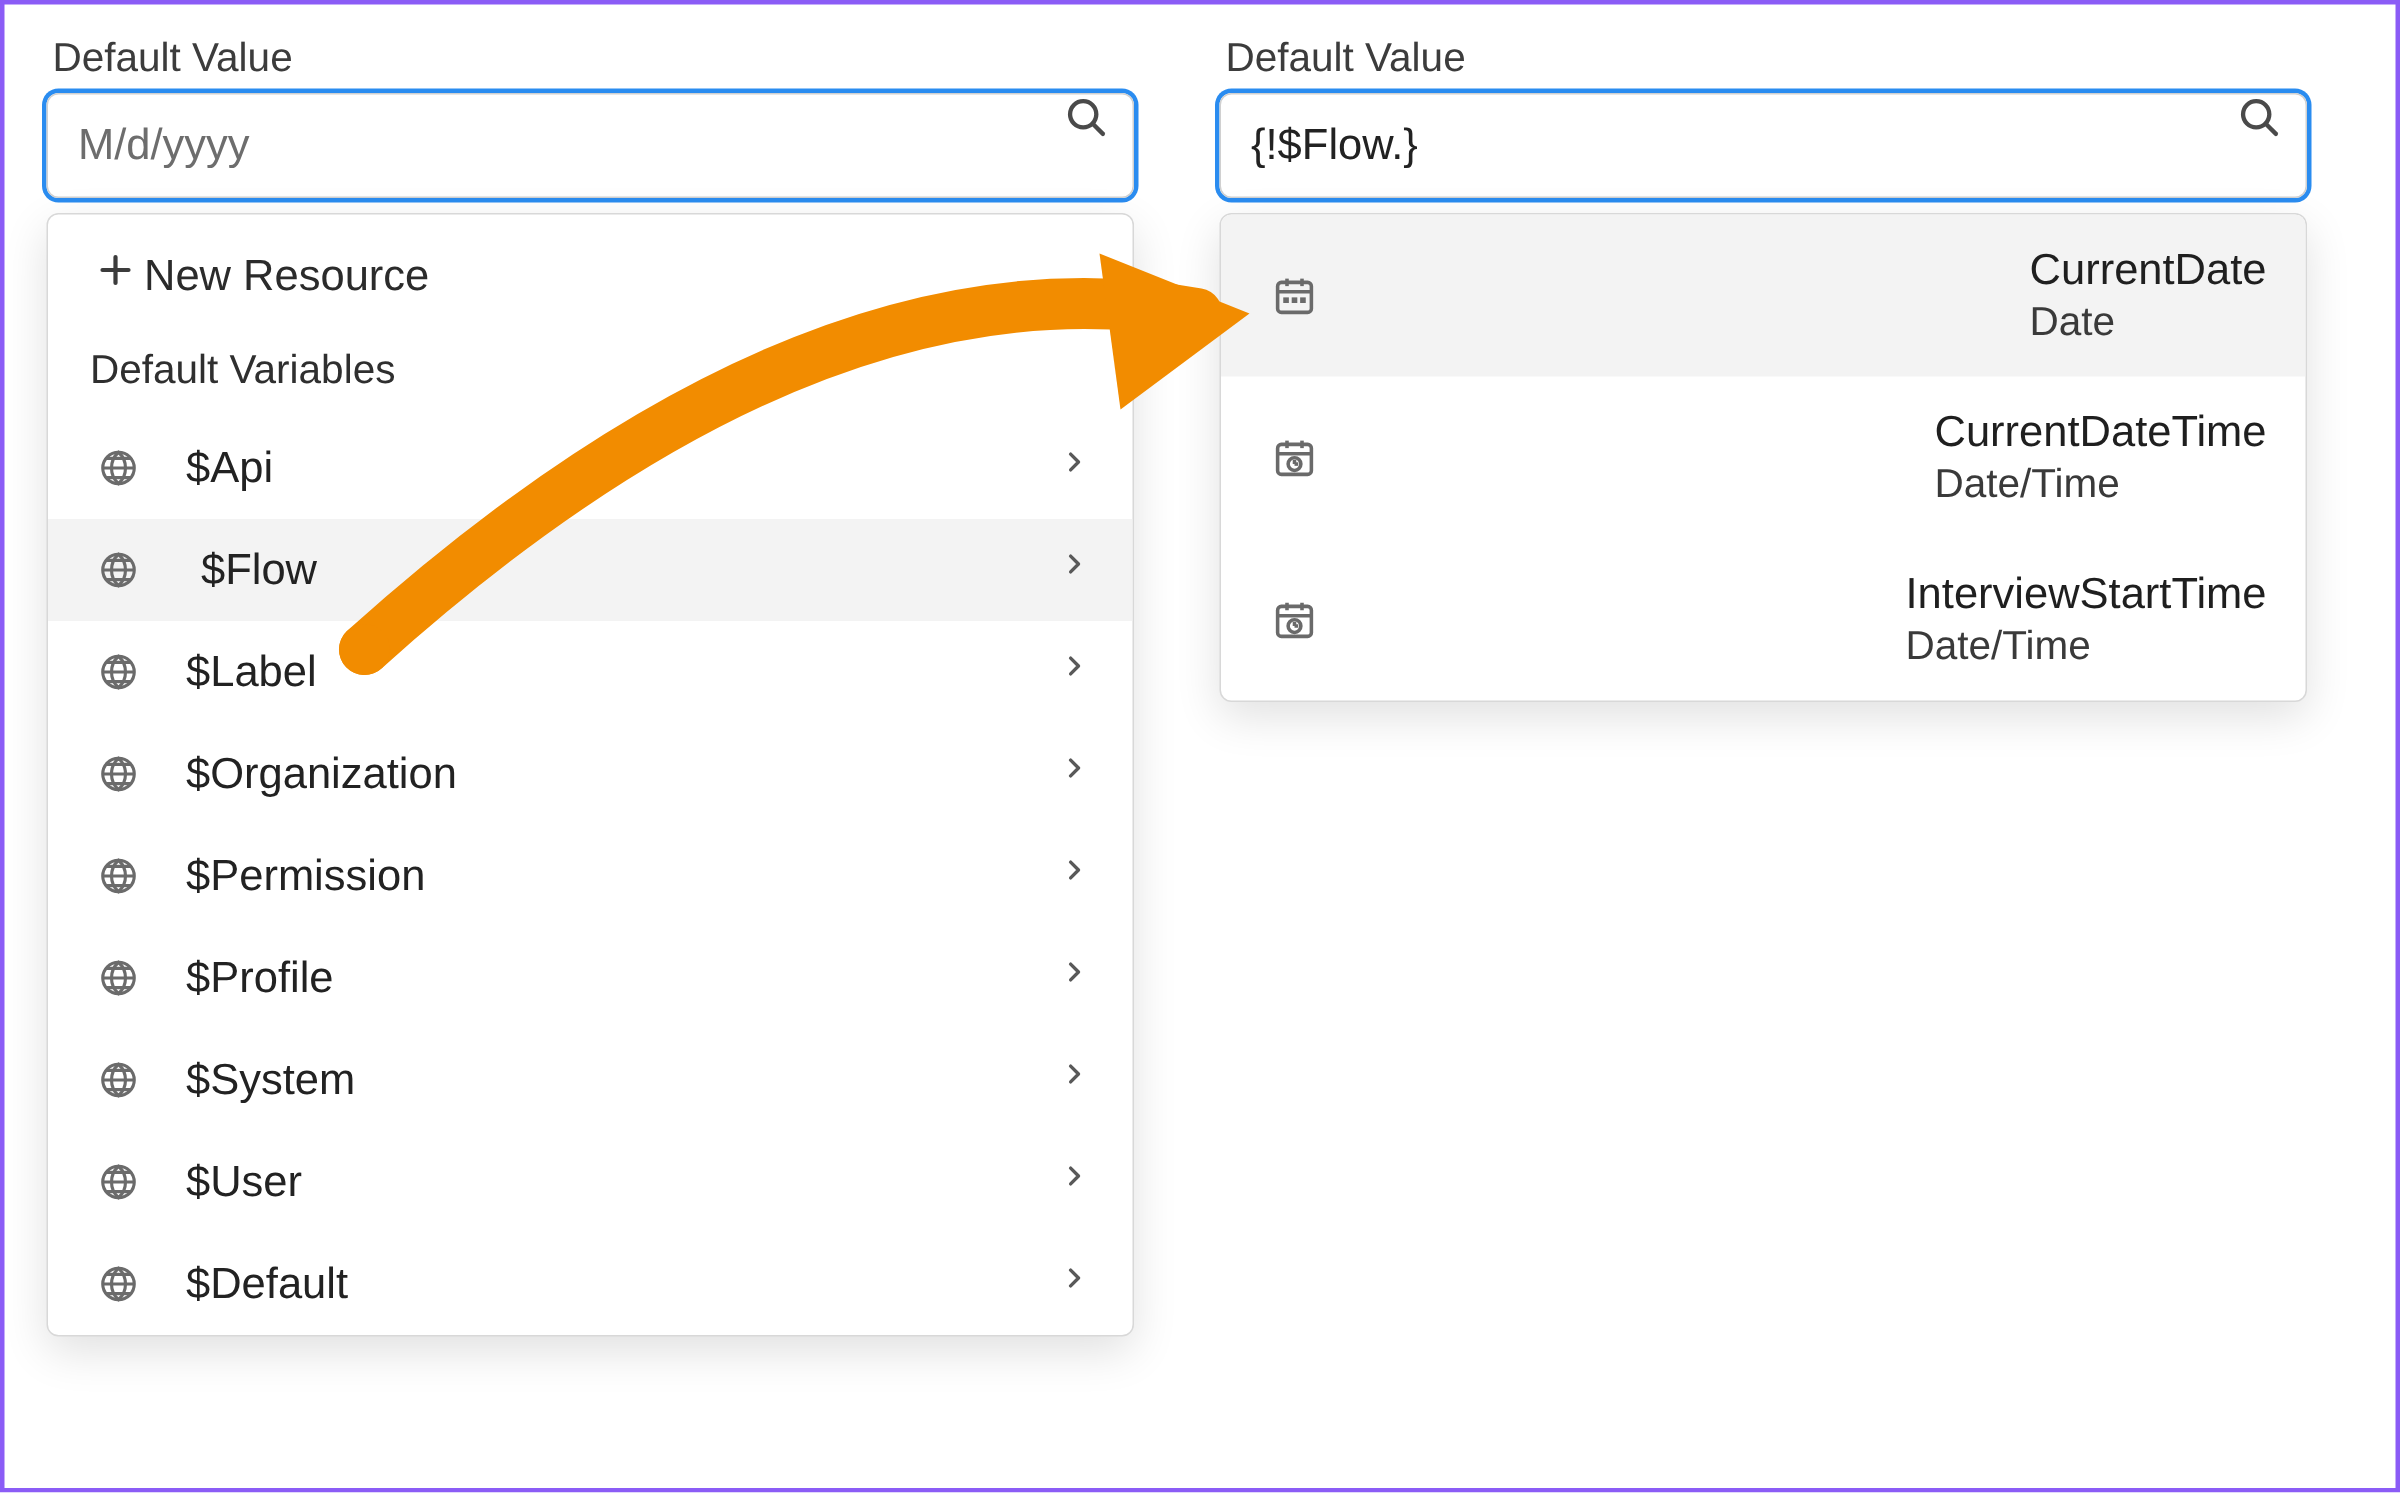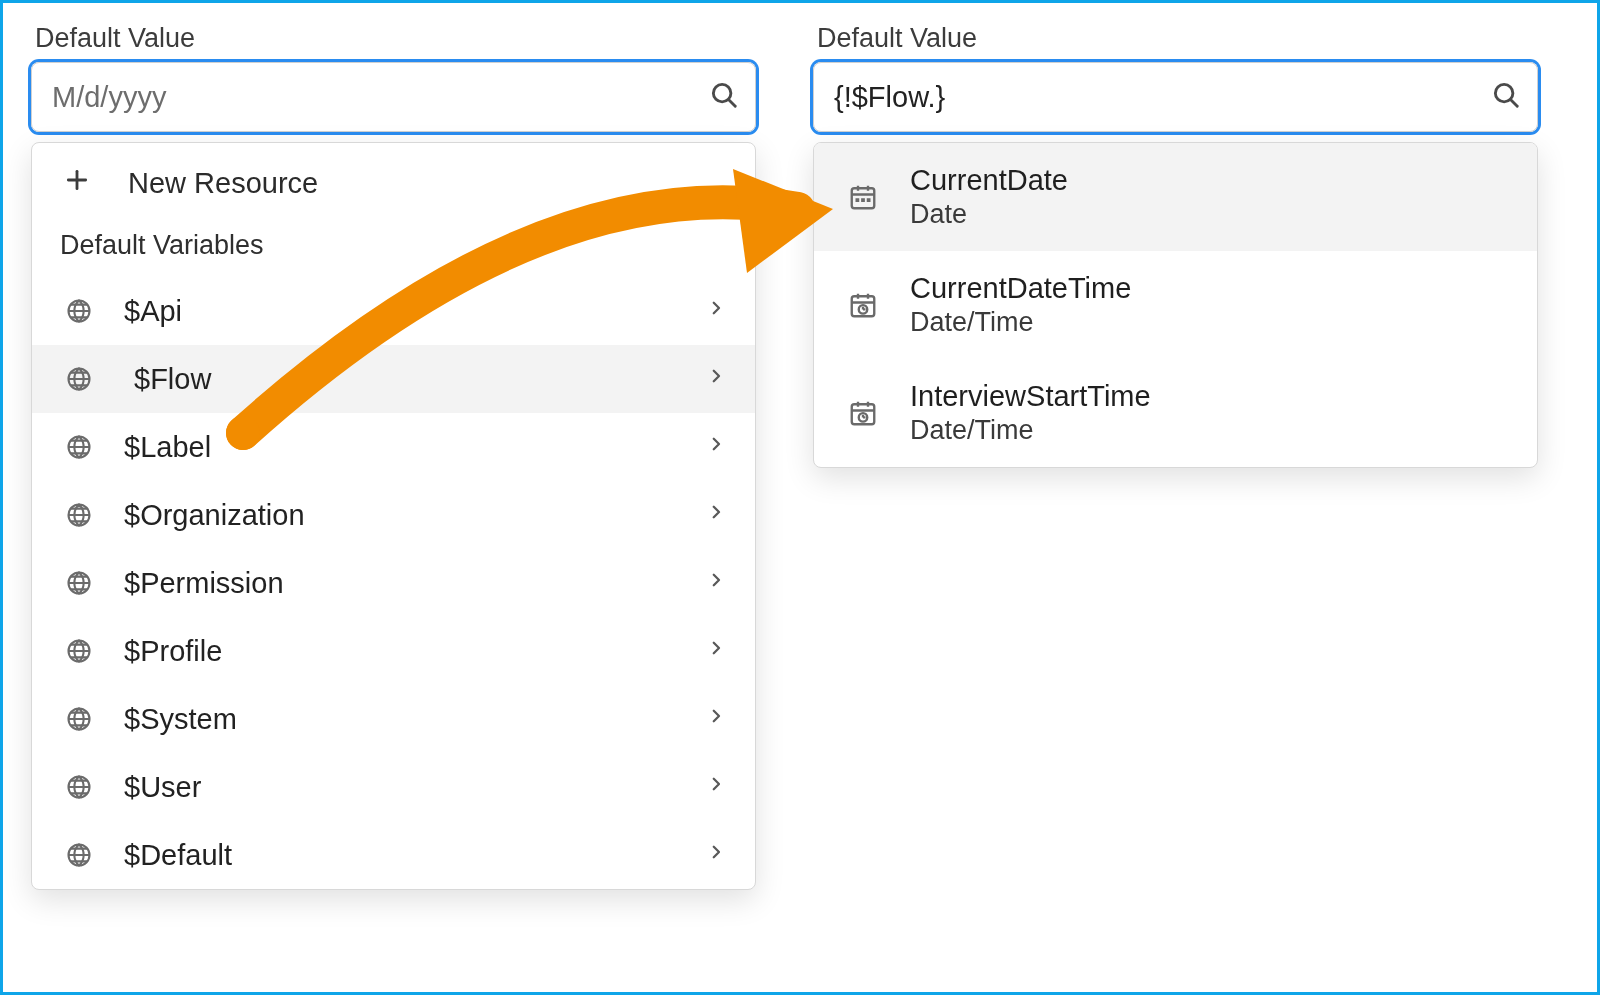--- a/index.html
+++ b/index.html
@@ -5,38 +5,37 @@
   * { box-sizing: border-box; }
   html, body {
     margin: 0; padding: 0;
     width: 1600px; height: 995px;
     font-family: -apple-system, BlinkMacSystemFont, "Segoe UI", Helvetica, Arial, sans-serif;
     background: #fff;
   }
   .frame {
     position: relative;
     width: 1600px; height: 995px;
-    border: 3px solid #0ea5e9;
+    border: 3px solid #8b5cf6;
     padding: 10px 28px;
   }
   .panel {
     position: absolute;
     width: 725px;
   }
   .panel.left  { left: 28px; top: 20px; }
   .panel.right { left: 810px; top: 20px; }
 
   .field-label {
     font-size: 27px;
     color: #3c3c3c;
     margin: 0 0 8px 4px;
   }
   .search-box {
     display: flex;
-    align-items: center;
     height: 70px;
     border: 1px solid #d0d0d0;
     border-radius: 8px;
     box-shadow: 0 0 0 3px #2a8cf0;
     padding: 0 16px 0 18px;
   }
   .search-box input {
     flex: 1 1 auto;
     border: none;
     outline: none;
@@ -55,21 +54,21 @@
     border: 1px solid #d8d8d8;
     border-radius: 8px;
     box-shadow: 0 10px 30px rgba(0,0,0,0.12);
     overflow: hidden;
     background: #fff;
   }
 
   .new-resource {
     display: flex;
     align-items: center;
-    gap: 38px;
+    gap: 6px;
     padding: 24px 32px;
     font-size: 29px;
     color: #2b2b2b;
     cursor: pointer;
   }
 
   .section-title {
     font-size: 27px;
     color: #2f2f2f;
     padding: 6px 0 16px 28px;
@@ -88,20 +87,21 @@
   .gv-icon { width: 30px; height: 30px; margin-right: 30px; display:flex; align-items:center; justify-content:center; color:#6b6b6b; }
   .gv-label { flex: 1 1 auto; }
   .chev { flex: 0 0 auto; color:#595959; }
 
   .flow-item {
     display: flex;
     align-items: center;
     height: 108px;
     padding: 0 26px 0 32px;
     cursor: pointer;
+    justify-content: space-between;
   }
   .flow-item.highlight { background: #f3f3f3; }
   .flow-icon { width: 34px; margin-right: 30px; display:flex; align-items:center; justify-content:center; color:#6a6a6a; }
   .flow-text { display: flex; flex-direction: column; line-height: 1.25; }
   .flow-name { font-size: 29px; color: #1f1f1f; }
   .flow-type { font-size: 27px; color: #3a3a3a; }
 
   
   .arrow-svg {
     position: absolute;

